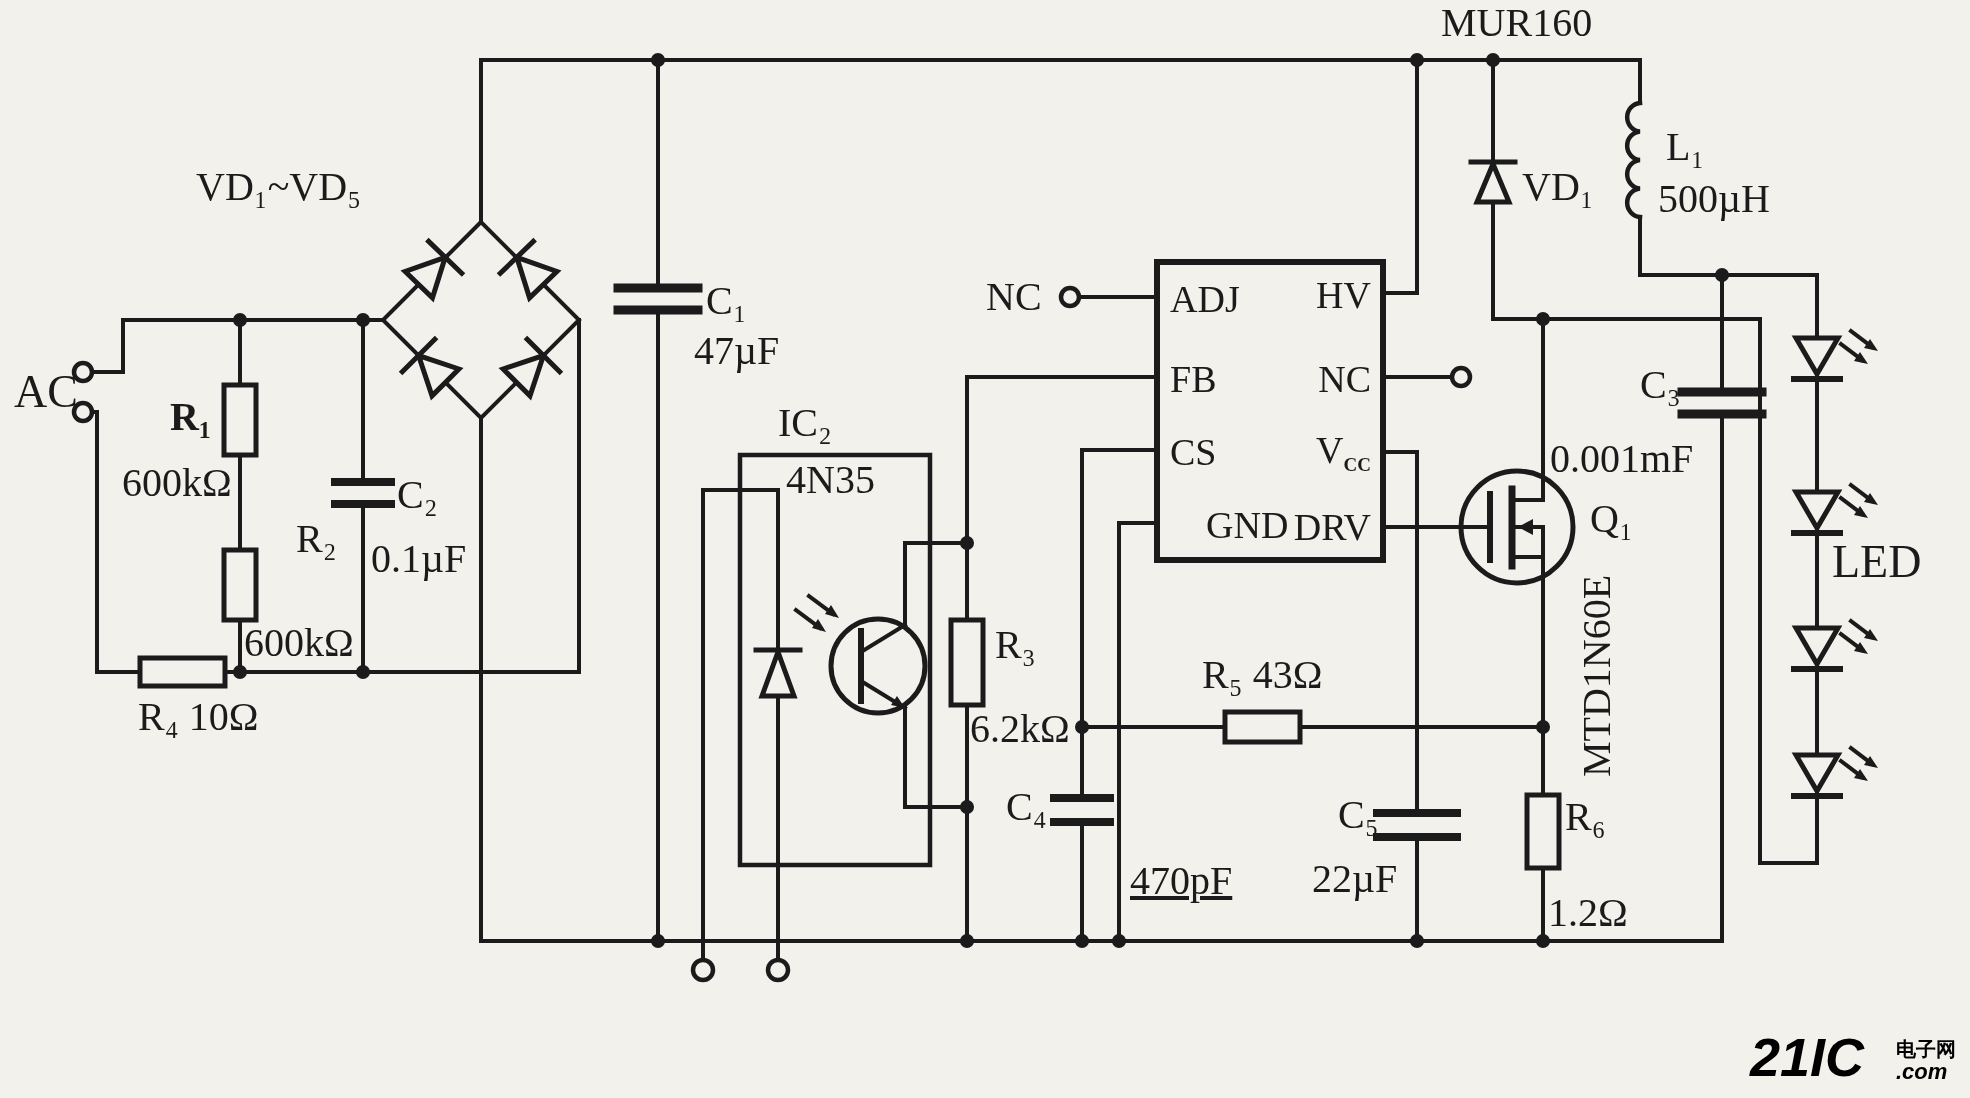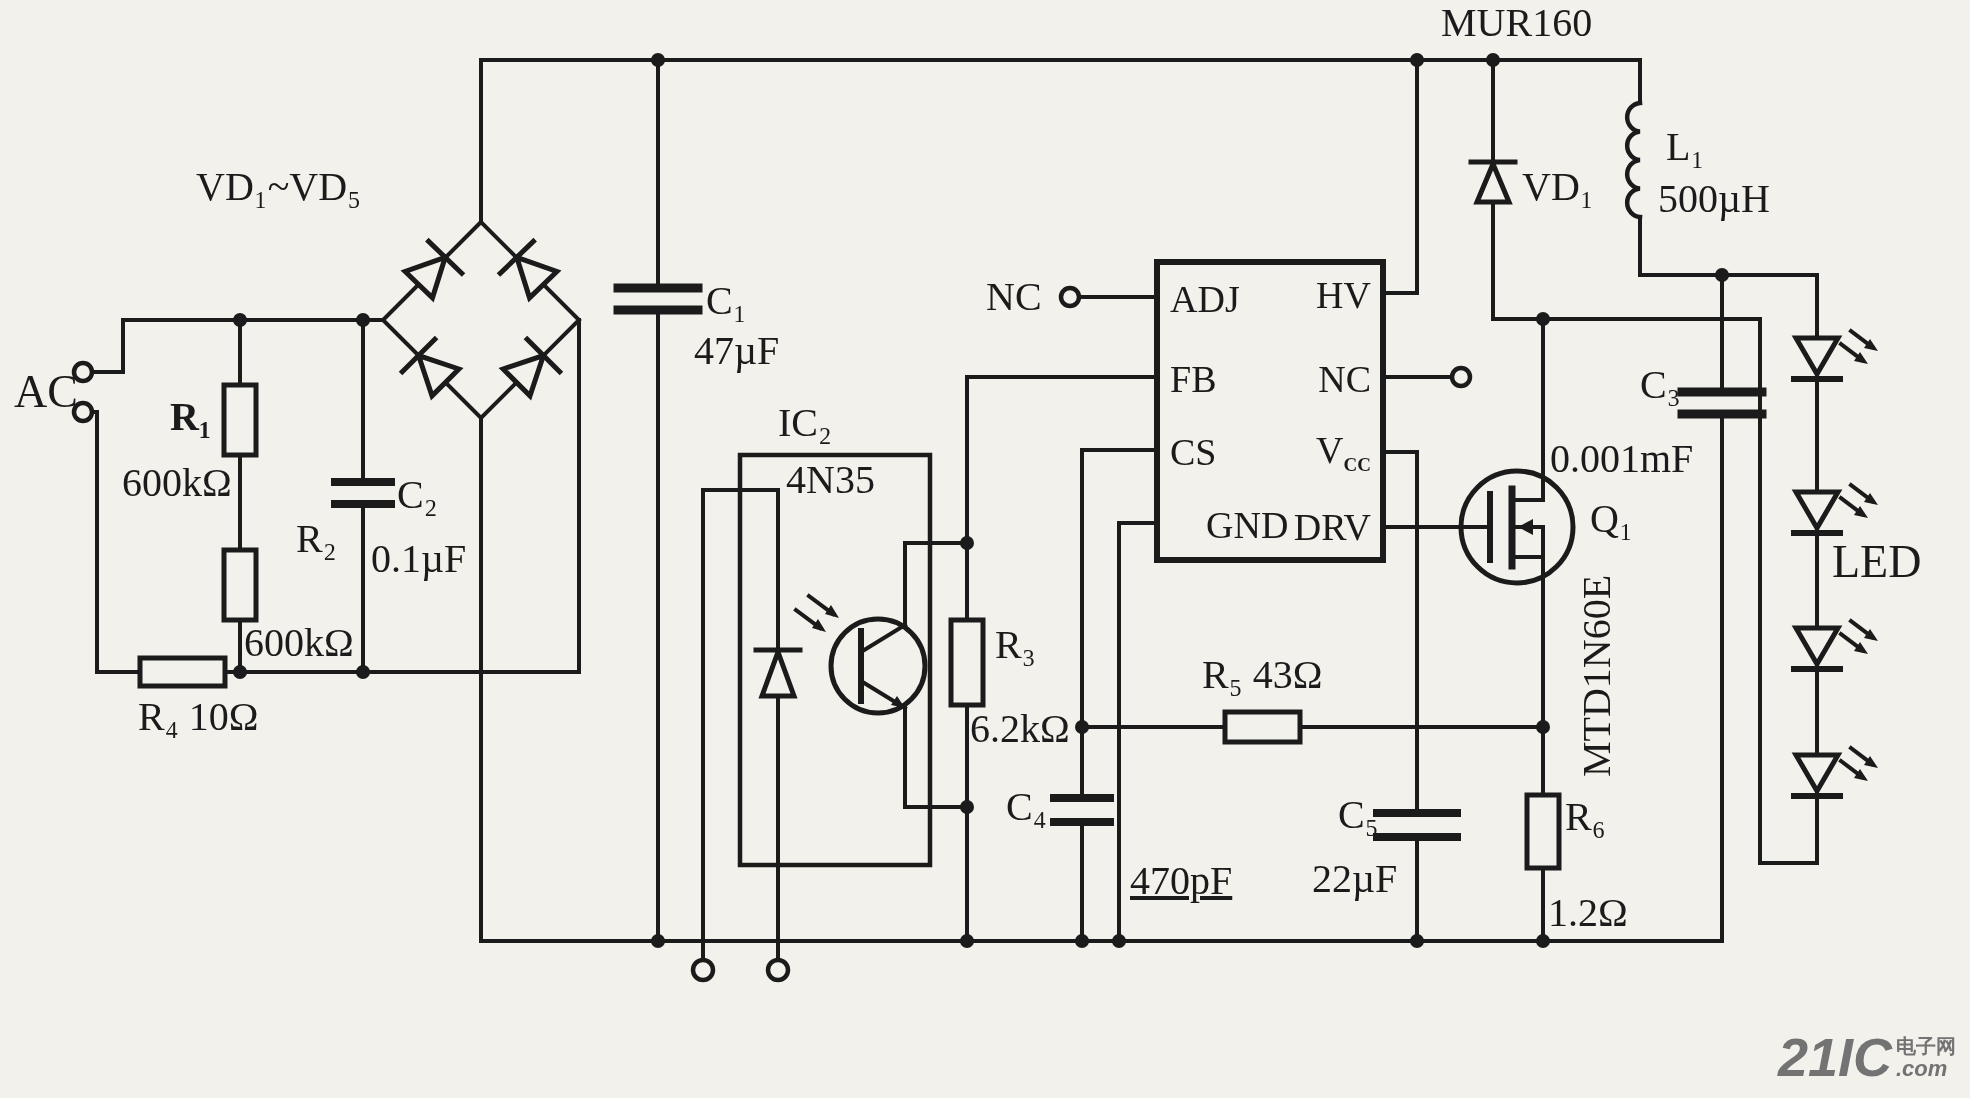--- a/index.html
+++ b/index.html
@@ -6,22 +6,22 @@
   #page{position:relative;width:1970px;height:1098px;background:#f3f1ec;overflow:hidden;
         font-family:"Liberation Serif","DejaVu Serif",serif;color:#1b1b1b;}
   #page svg{position:absolute;left:0;top:0;}
   .lbl{position:absolute;font-size:40px;line-height:1.05;white-space:nowrap;color:#1b1b1b;}
   .big{font-size:46px;}
   .pin{position:absolute;font-size:38px;white-space:nowrap;}
   .pin-r{width:116px;text-align:right;}
   .sub{font-size:19px;vertical-align:-8px;letter-spacing:0;font-weight:bold;}
   #title{position:absolute;left:560px;top:1026px;width:640px;text-align:center;
          font-size:48px;font-weight:bold;white-space:nowrap;}
-  #watermark{position:absolute;right:14px;top:1030px;display:flex;align-items:center;
-             font-family:"Liberation Sans","DejaVu Sans",sans-serif;color:#737373;}
+  #watermark{position:absolute;right:14px;top:1030px;display:flex;align-items:flex-end;
+             font-family:"Liberation Sans","DejaVu Sans",sans-serif;color:#000000;gap:28px;}
   #wm-brand{font-size:54px;font-weight:bold;font-style:italic;line-height:1;}
   #wm-col{display:flex;flex-direction:column;margin-left:4px;margin-top:2px;}
   #wm-tag{font-size:20px;font-weight:bold;line-height:1.1;}
   #wm-domain{font-size:22px;font-weight:bold;font-style:italic;line-height:1.1;}
   .rot{transform:translate(-50%,-50%) rotate(-90deg);transform-origin:center;}
 </style>
 </head>
 <body>
 
 <div id="page">

